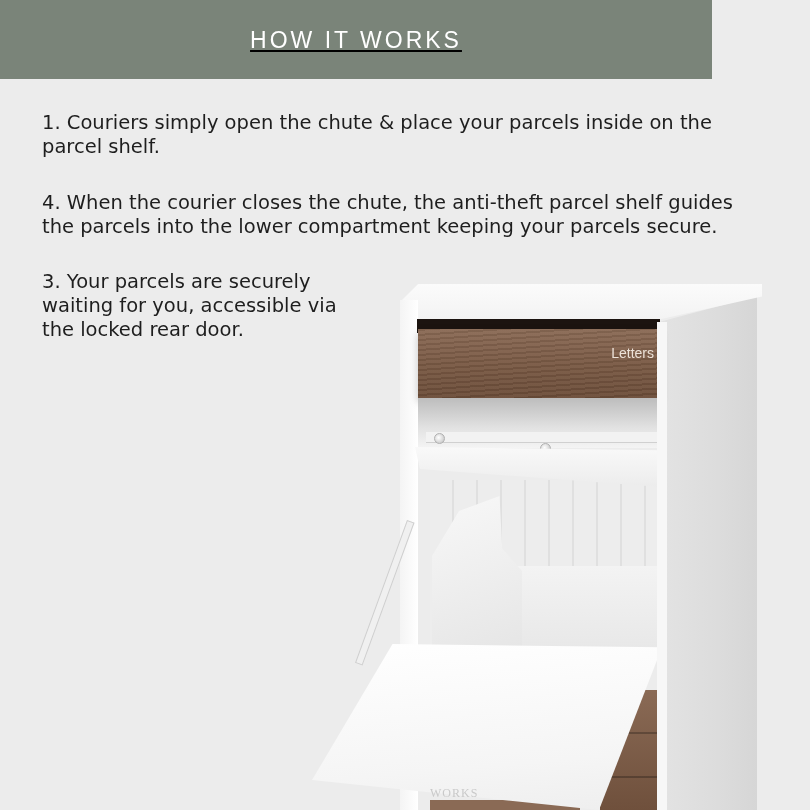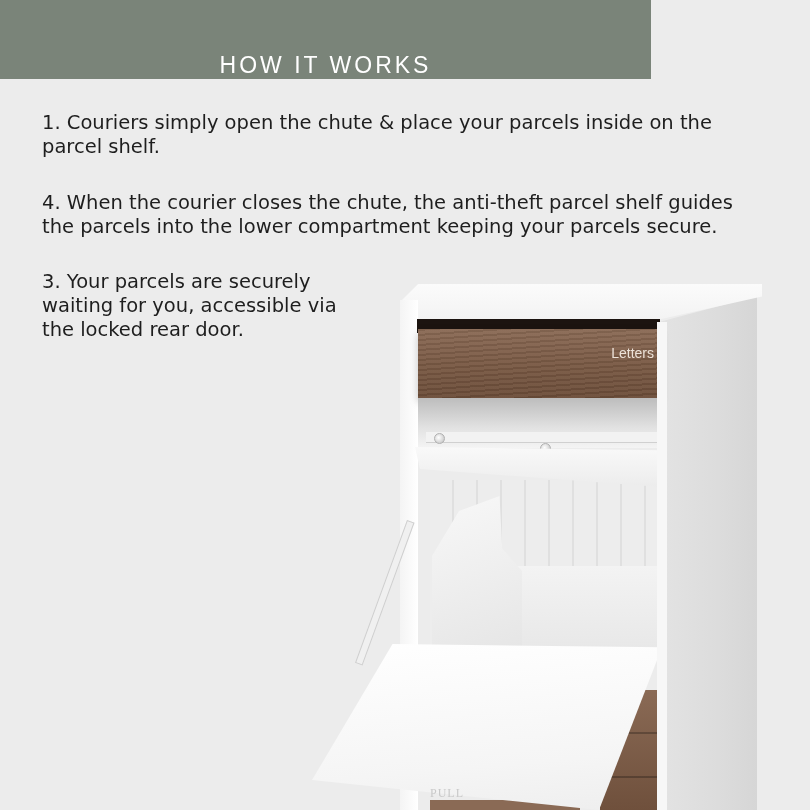--- a/index.html
+++ b/index.html
@@ -2,23 +2,23 @@
 <html><head>
   <meta charset="utf-8">
   <style>
     html, body { margin: 0; padding: 0; }
     body {
       width: 810px; height: 810px; overflow: hidden; position: relative;
       background: #ececec;
       font-family: "DejaVu Sans", sans-serif;
     }
     .header {
-      position: absolute; left: 0; top: 0; width: 651px; height: 79px;
+      position: absolute; left: 0; top: 0; width: 712px; height: 79px;
       background: #7a8479;
-      display: flex; align-items: flex-end; justify-content: center;
+      display: flex; align-items: center; justify-content: center; text-decoration: underline;
     }
     .header-title {
       color: #ffffff; font-family: "Liberation Sans", sans-serif;
       font-size: 23px; letter-spacing: 3px; font-weight: 400;
       padding-top: 2px;
     }
     .steps {
       position: absolute; left: 42px; top: 111px; width: 720px;
       color: #1e1e1e; font-family: "DejaVu Sans", sans-serif;
       font-size: 19.5px; line-height: 24px; z-index: 3;
@@ -141,20 +141,20 @@
   <div class="hinge-bar"></div>
   <div class="rivet" style="left:422px;top:433px;"></div>
   <div class="rivet" style="left:528px;top:443px;"></div>
   <div class="rivet" style="left:638px;top:451px;"></div>
   <div class="chute-top"></div>
   <div class="arm"></div>
   <div class="wood-lower"></div>
   <div class="wood-bottom"></div>
   <div class="flap"></div>
   <div class="cab-side-edge"></div>
-  <span class="flap-label">PULL</span>
+  <span class="flap-label">WORKS</span>
 </div>
 
 <div class="steps">
   <p class="step">1. Couriers simply open the chute &amp; place your parcels inside on the parcel shelf.</p>
   <p class="step">4. When the courier closes the chute, the anti-theft parcel shelf guides the parcels into the lower compartment keeping your parcels secure.</p>
   <p class="step step-3">3. Your parcels are securely waiting for you, accessible via the locked rear door.</p>
 </div>
 
 </body></html>

